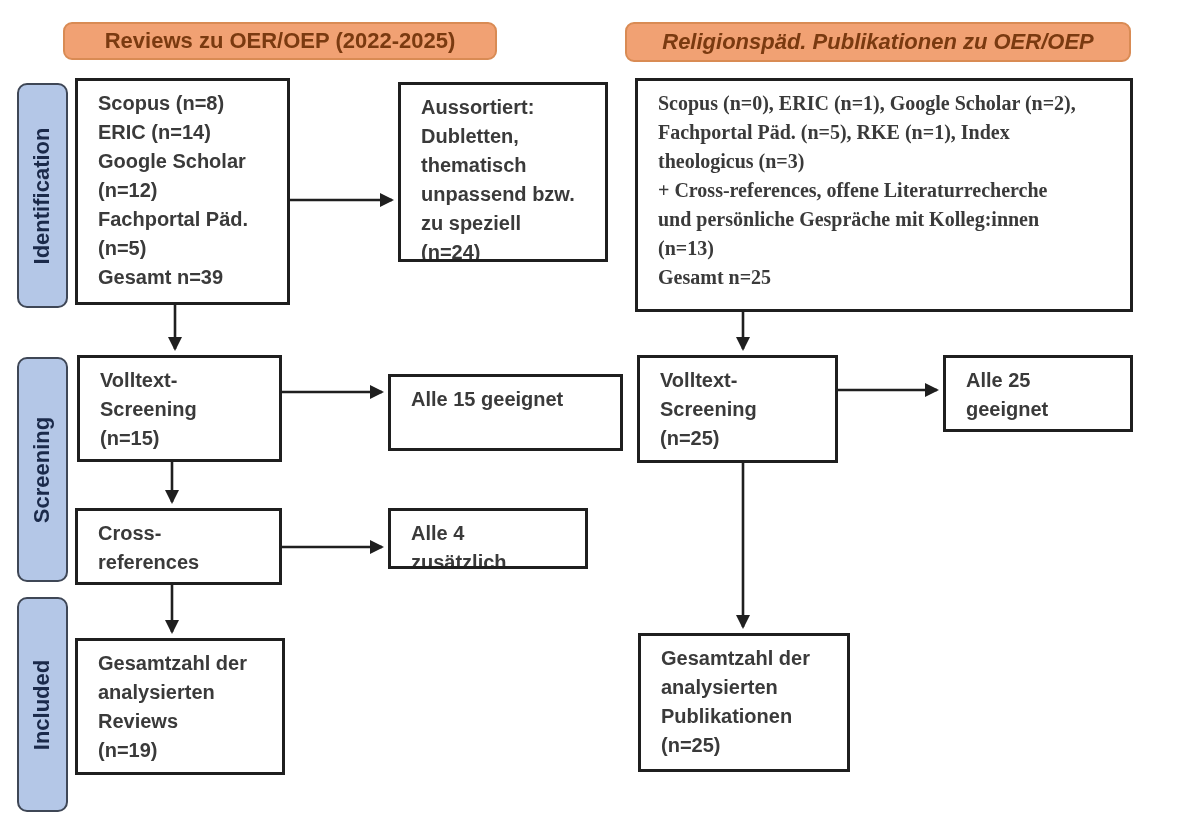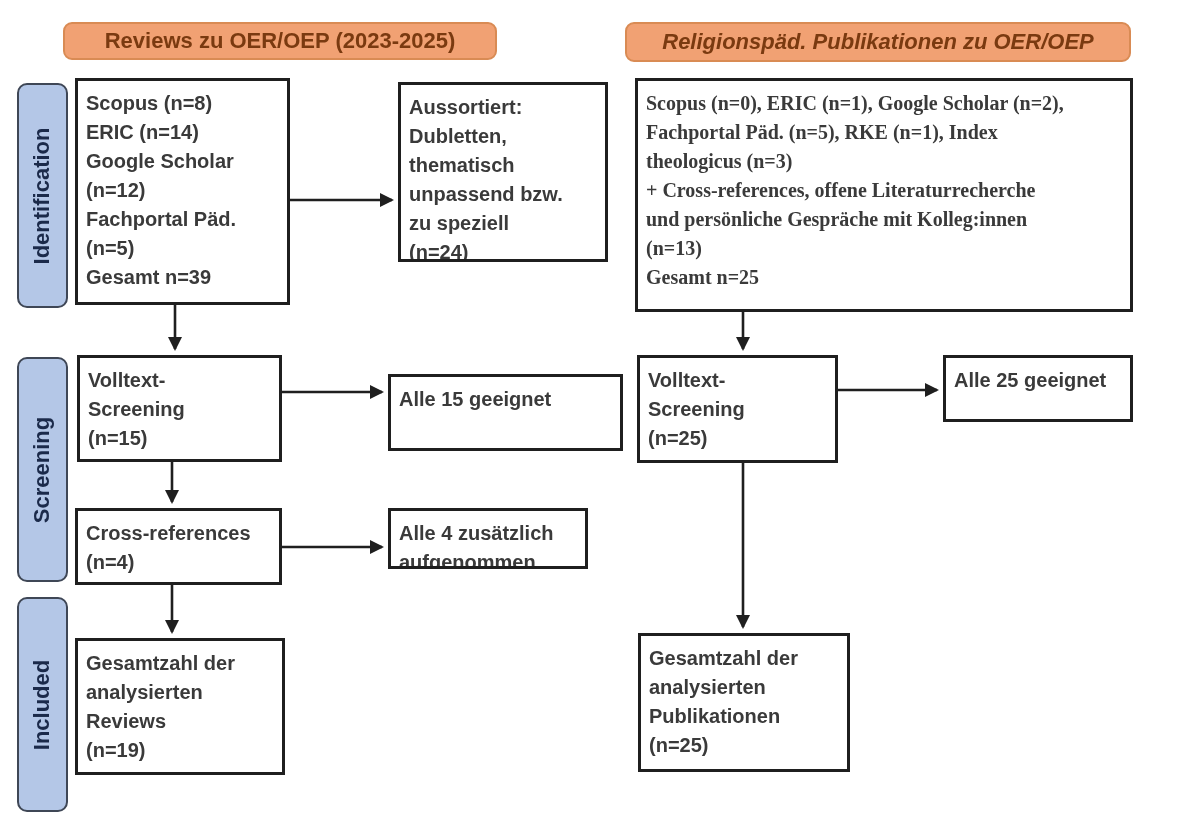--- a/index.html
+++ b/index.html
@@ -34,30 +34,30 @@
   .stage-identification{left:17px;top:83px;width:51px;height:225px;}
   .stage-screening{left:17px;top:357px;width:51px;height:225px;}
   .stage-included{left:17px;top:597px;width:51px;height:215px;}
 
   .box{
     position:absolute;box-sizing:border-box;z-index:2;
     background:#fff;
     border:3px solid var(--box-border,#1F1F1F);
     color:var(--box-text,#3A3A3A);
     font-size:20px;font-weight:700;line-height:1.45;
-    padding:8px 8px;
+    padding:8px 20px;
     white-space:pre-line;overflow:hidden;
   }
   .box-a1{left:75px;top:78px;width:215px;height:227px;}
   .box-a2{left:398px;top:82px;width:210px;height:180px;}
   .box-b1{left:635px;top:78px;width:498px;height:234px;font-family:Liberation Serif, serif;}
   .box-as{left:77px;top:355px;width:205px;height:107px;}
   .box-ag{left:388px;top:374px;width:235px;height:77px;}
   .box-bs{left:637px;top:355px;width:201px;height:108px;}
-  .box-bg{left:943px;top:355px;width:190px;height:67px;}
+  .box-bg{left:943px;top:355px;width:190px;height:77px;}
   .box-ac{left:75px;top:508px;width:207px;height:77px;}
   .box-aa{left:388px;top:508px;width:200px;height:61px;}
   .box-af{left:75px;top:638px;width:210px;height:137px;}
   .box-bf{left:638px;top:633px;width:212px;height:139px;}
 
   svg.arrows{position:absolute;left:0;top:0;z-index:1;}
   svg.arrows line{stroke:var(--arrow,#1F1F1F);stroke-width:2.6;}
   svg.arrows marker path{fill:var(--arrow,#1F1F1F);}
 </style>
 </head>
@@ -76,21 +76,21 @@
     <line x1="282" y1="392" x2="382" y2="392" marker-end="url(#ah)"></line>
     <line x1="172" y1="462" x2="172" y2="502" marker-end="url(#ah)"></line>
     <line x1="282" y1="547" x2="382" y2="547" marker-end="url(#ah)"></line>
     <line x1="172" y1="585" x2="172" y2="632" marker-end="url(#ah)"></line>
     <line x1="743" y1="312" x2="743" y2="349" marker-end="url(#ah)"></line>
     <line x1="838" y1="390" x2="937" y2="390" marker-end="url(#ah)"></line>
     <line x1="743" y1="463" x2="743" y2="627" marker-end="url(#ah)"></line>
   </svg>
 
   <div class="pill pill-left">
-    <span>Reviews zu OER/OEP (2023-2025)</span>
+    <span>Reviews zu OER/OEP (2022-2025)</span>
   </div>
   <div class="pill pill-right">
     <span>Religionspäd. Publikationen zu OER/OEP</span>
   </div>
 
   <div class="stage stage-identification">
     <span>Identification</span>
   </div>
   <div class="stage stage-screening">
     <span>Screening</span>

